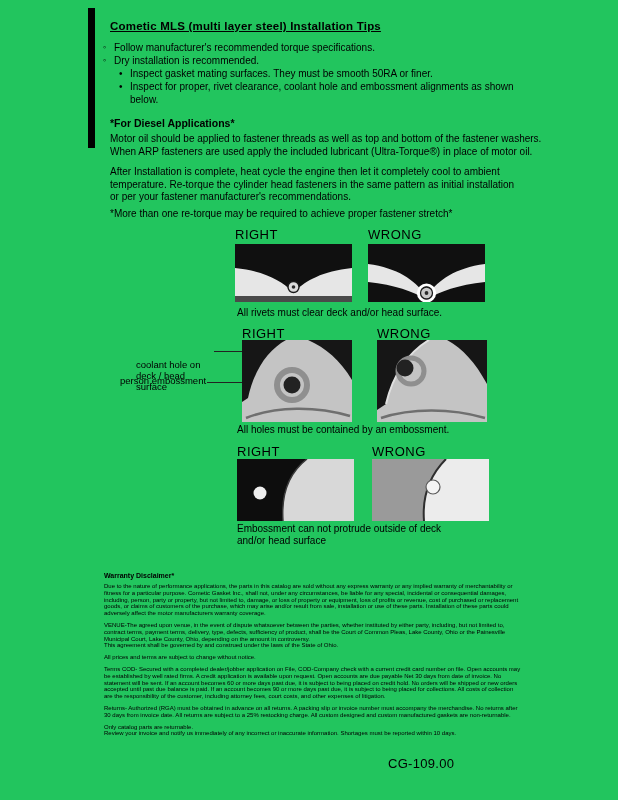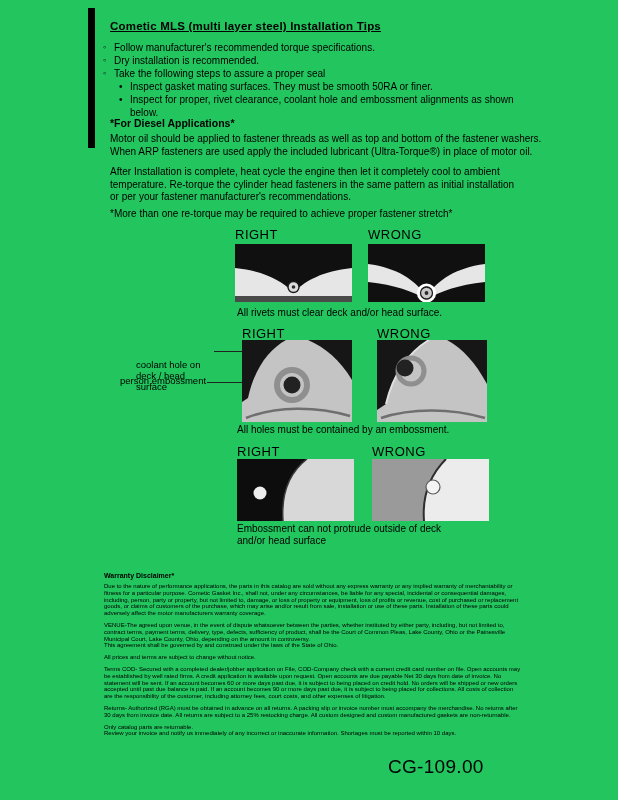--- a/index.html
+++ b/index.html
@@ -17,35 +17,34 @@
   .para{position:absolute;left:110px;width:432px;font-size:10px;line-height:12.5px;white-space:pre-line}
   .hdr{position:absolute;font-size:13px;text-align:left;letter-spacing:.5px}
   .caption{position:absolute;font-size:10px;line-height:12px;white-space:pre-line}
   .fig{position:absolute;overflow:hidden}
   .fig svg{display:block;width:100%;height:100%}
   .leader{position:absolute;height:1px;background:#222}
   .ptr-label{position:absolute;font-size:9.5px;line-height:11px;white-space:pre-line}
   .disclaimer{position:absolute;left:104px;top:572px;width:418px}
   .disclaimer h2{font-size:7px;font-weight:bold;margin-bottom:4px}
   .disclaimer p{font-size:6px;line-height:6.8px;margin-bottom:5px;white-space:pre-line}
-  .footer{position:absolute;left:388px;top:756px;font-size:19px;letter-spacing:.3px}
+  .footer{position:absolute;left:388px;top:756px;font-size:13px;letter-spacing:.3px}
 </style>
 </head>
 <body>
 
 <div class="page">
 
   <div class="left-bar"></div>
 
   <h1 class="title">Cometic MLS (multi layer steel) Installation Tips</h1>
 
   <ul class="tips">
     <li class="l1">Follow manufacturer's recommended torque specifications.</li>
     <li class="l1">Dry installation is recommended.</li>
-    <li class="l1">Take the following steps to assure a proper seal</li>
     <li class="l2">Inspect gasket mating surfaces.  They must be smooth 50RA or finer.</li>
     <li class="l2">Inspect for proper, rivet clearance, coolant hole and embossment alignments as shown below.</li>
   </ul>
 
   <div class="diesel-heading">*For Diesel Applications*</div>
   <div class="para" style="top:133px">Motor oil should be applied to fastener threads as well as top and bottom of the fastener washers.
 When ARP fasteners are used apply the included lubricant (Ultra-Torque®) in place of motor oil.</div>
   <div class="para" style="top:166px">After Installation is complete, heat cycle the engine then let it completely cool to ambient
 temperature. Re-torque the cylinder head fasteners in the same pattern as initial installation
 or per your fastener manufacturer's recommendations.</div>

